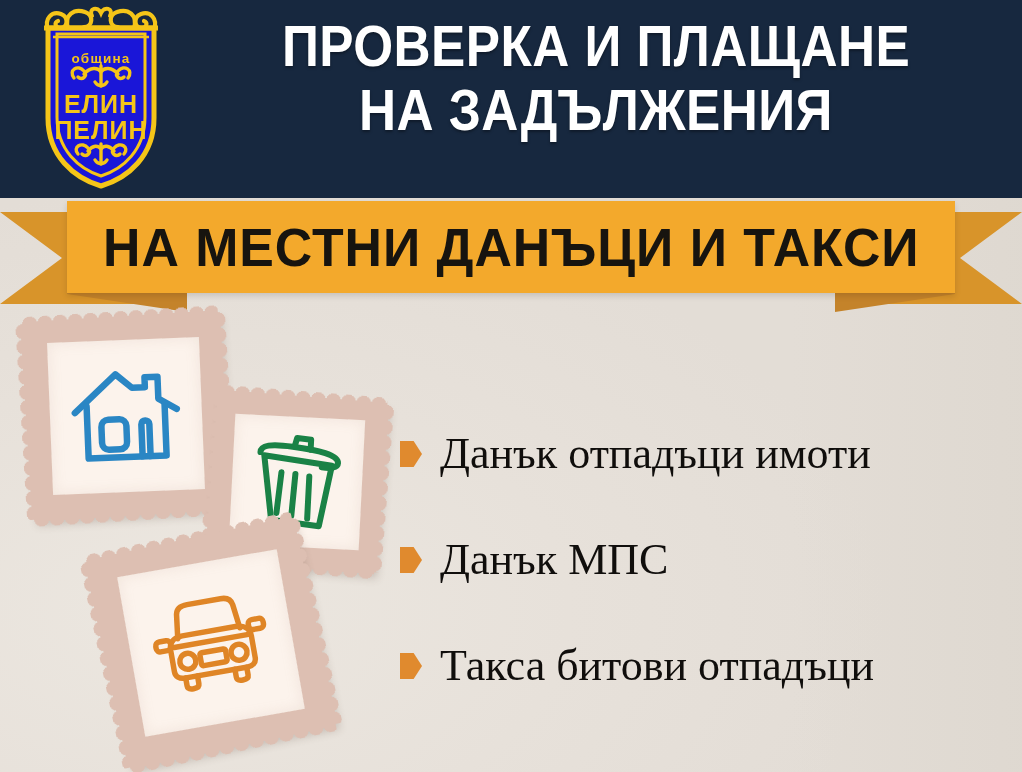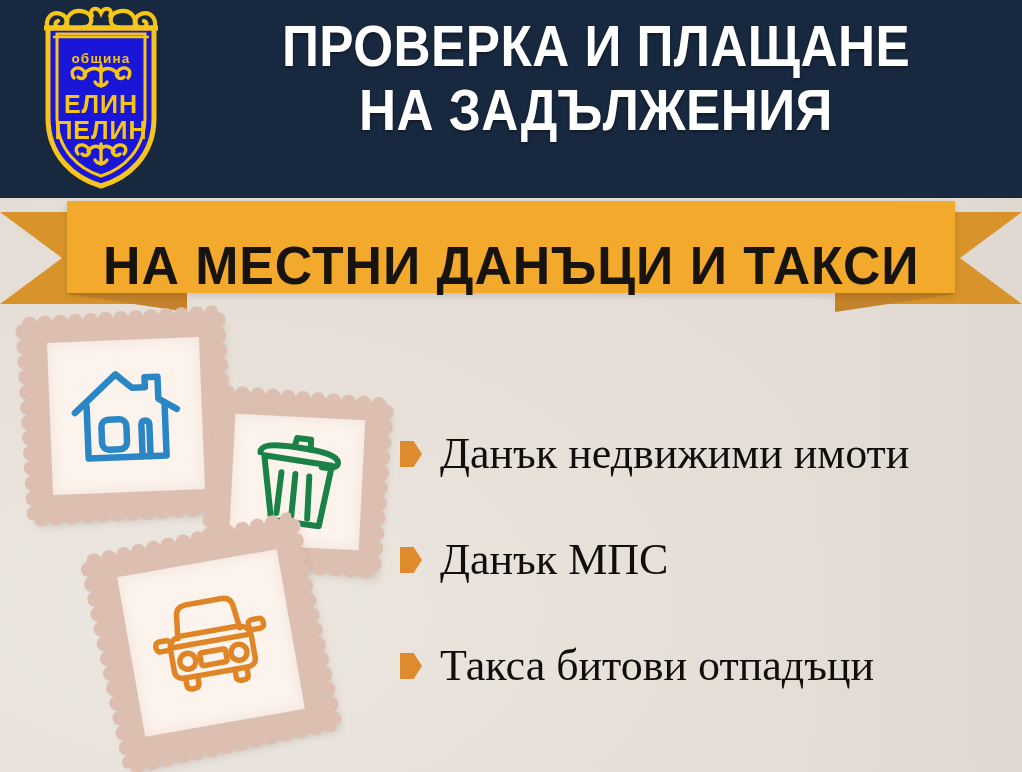--- a/index.html
+++ b/index.html
@@ -73,21 +73,21 @@
     clip-path:polygon(0 0, 180px 0, 118px 46px, 180px 92px, 0 92px);
   }
   .ribbon-fold{
     position:absolute;top:86px;width:120px;height:30px;background:#c4832a;
   }
   .ribbon-fold.left{left:67px;clip-path:polygon(0 0,120px 0,120px 30px,0 12px);}
   .ribbon-fold.right{right:67px;clip-path:polygon(0 0,120px 0,120px 12px,0 30px);}
   .ribbon-main{
     position:absolute;left:67px;top:5px;width:888px;height:92px;
     background:#f3a92c;
-    display:flex;align-items:flex-end;justify-content:center;
+    display:flex;align-items:center;justify-content:center;
     box-shadow:0 3px 6px rgba(0,0,0,.13);
   }
   .ribbon-text{
     color:#17140f;
     font-family:"Liberation Sans", sans-serif;
     font-weight:700;
     font-size:54px;
     line-height:56px;
     letter-spacing:1px;
     transform:scaleX(.96);
@@ -279,21 +279,21 @@
           <path d="M78 76 L78 84 C78 87 81 88 84 88 C87 88 90 87 90 84 L90 76"></path>
         </g>
       </svg>
     </div>
   </div>
 
   <div class="list">
 
     <div class="list-item">
       <span class="bullet"></span>
-      <span class="list-label">Данък недвижими имоти</span>
+      <span class="list-label">Данък отпадъци имоти</span>
     </div>
 
     <div class="list-item">
       <span class="bullet"></span>
       <span class="list-label">Данък МПС</span>
     </div>
 
     <div class="list-item">
       <span class="bullet"></span>
       <span class="list-label">Такса битови отпадъци</span>

